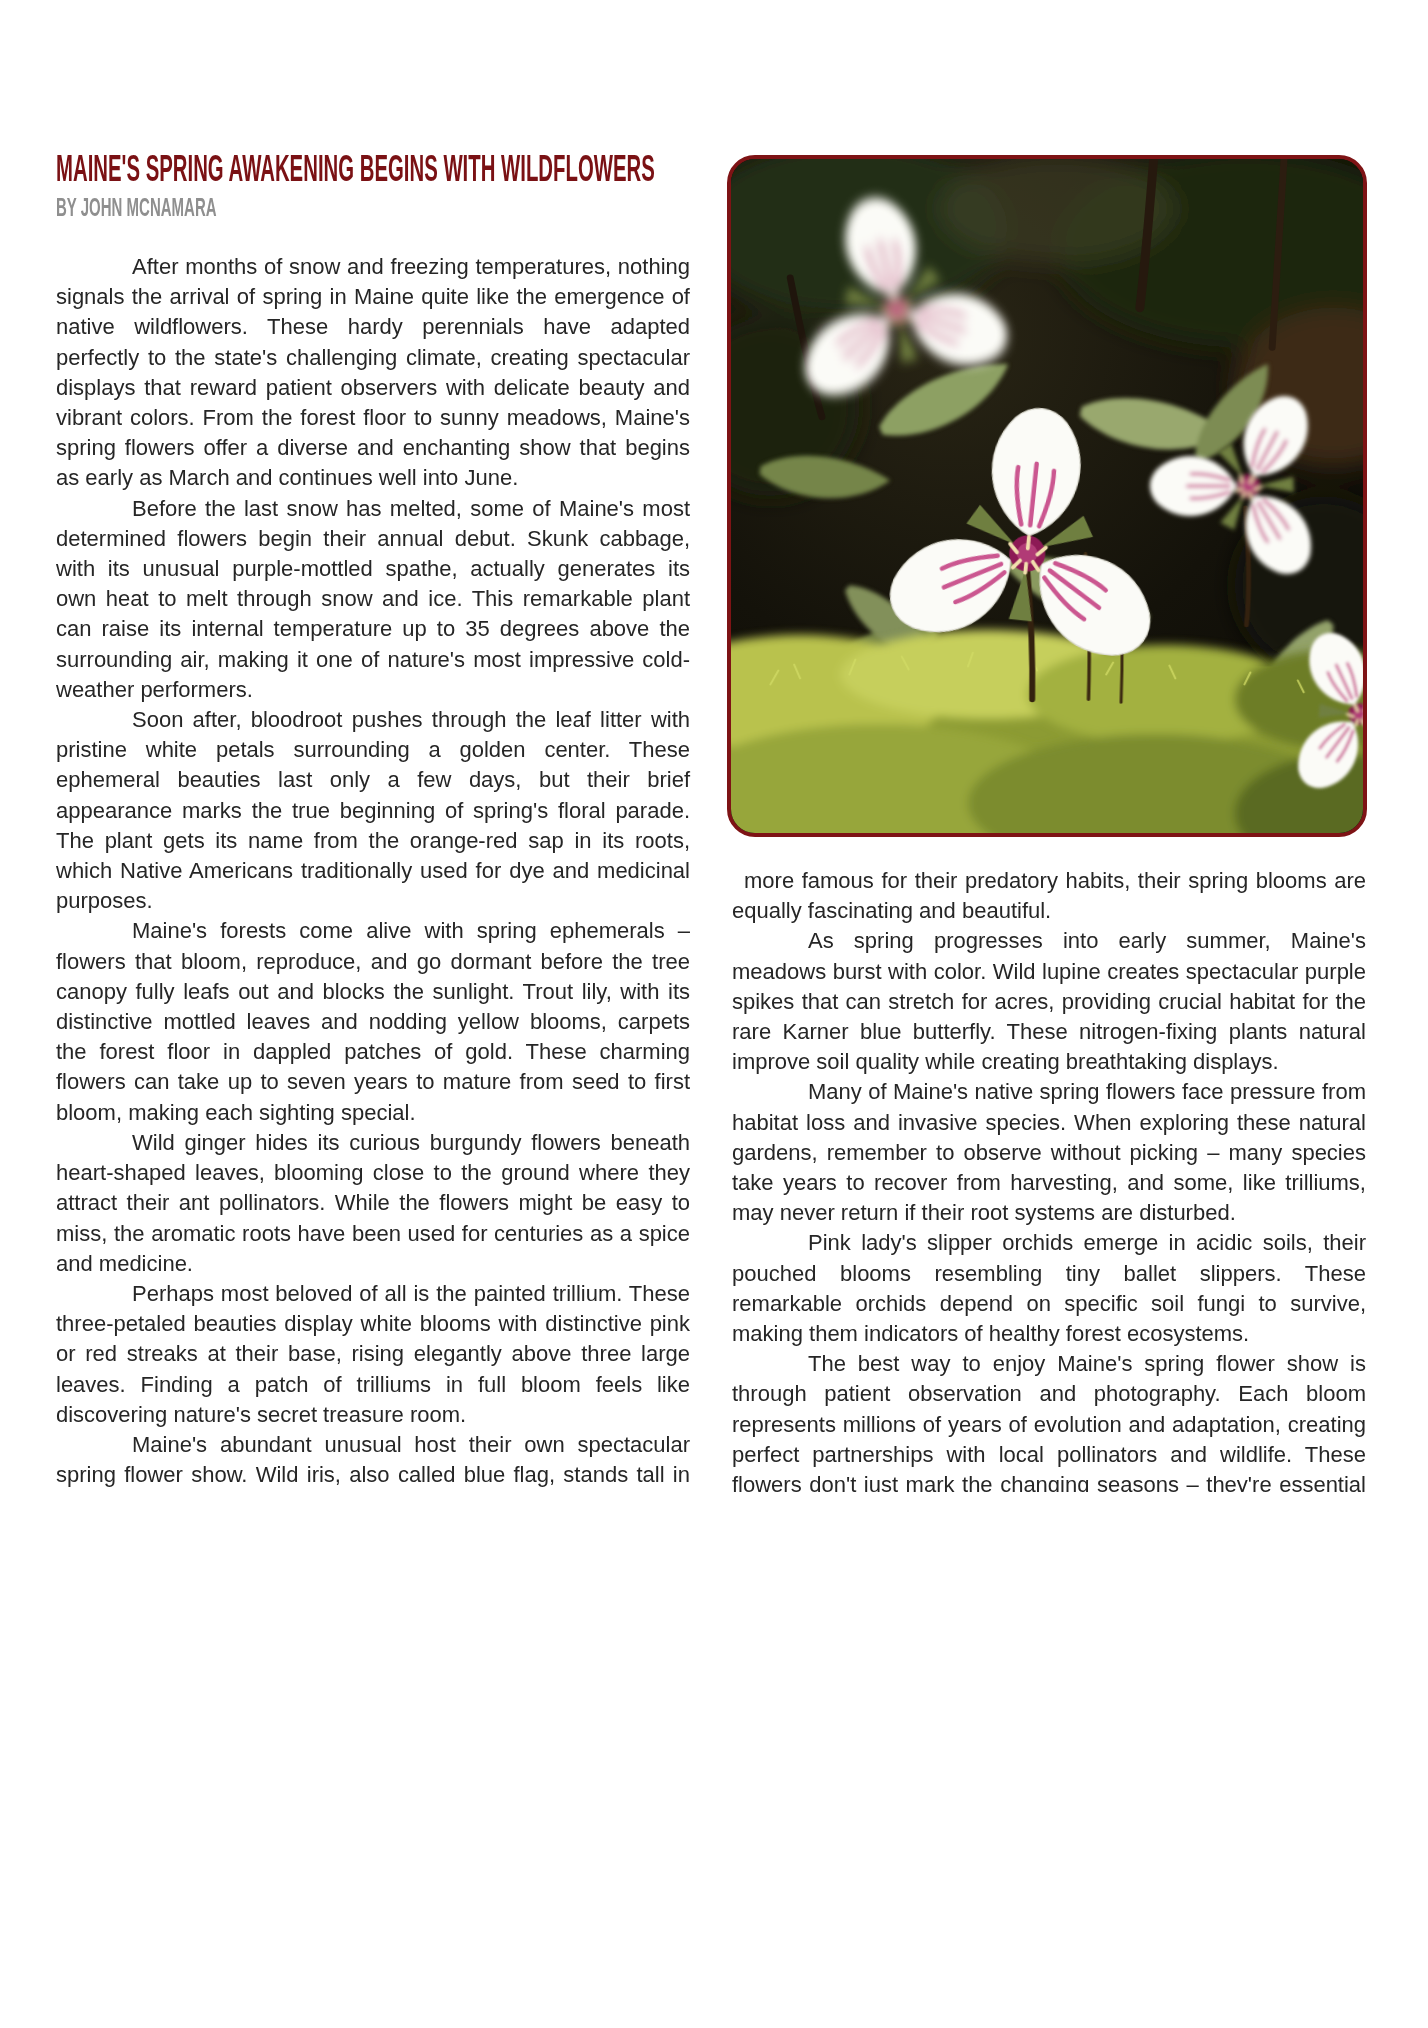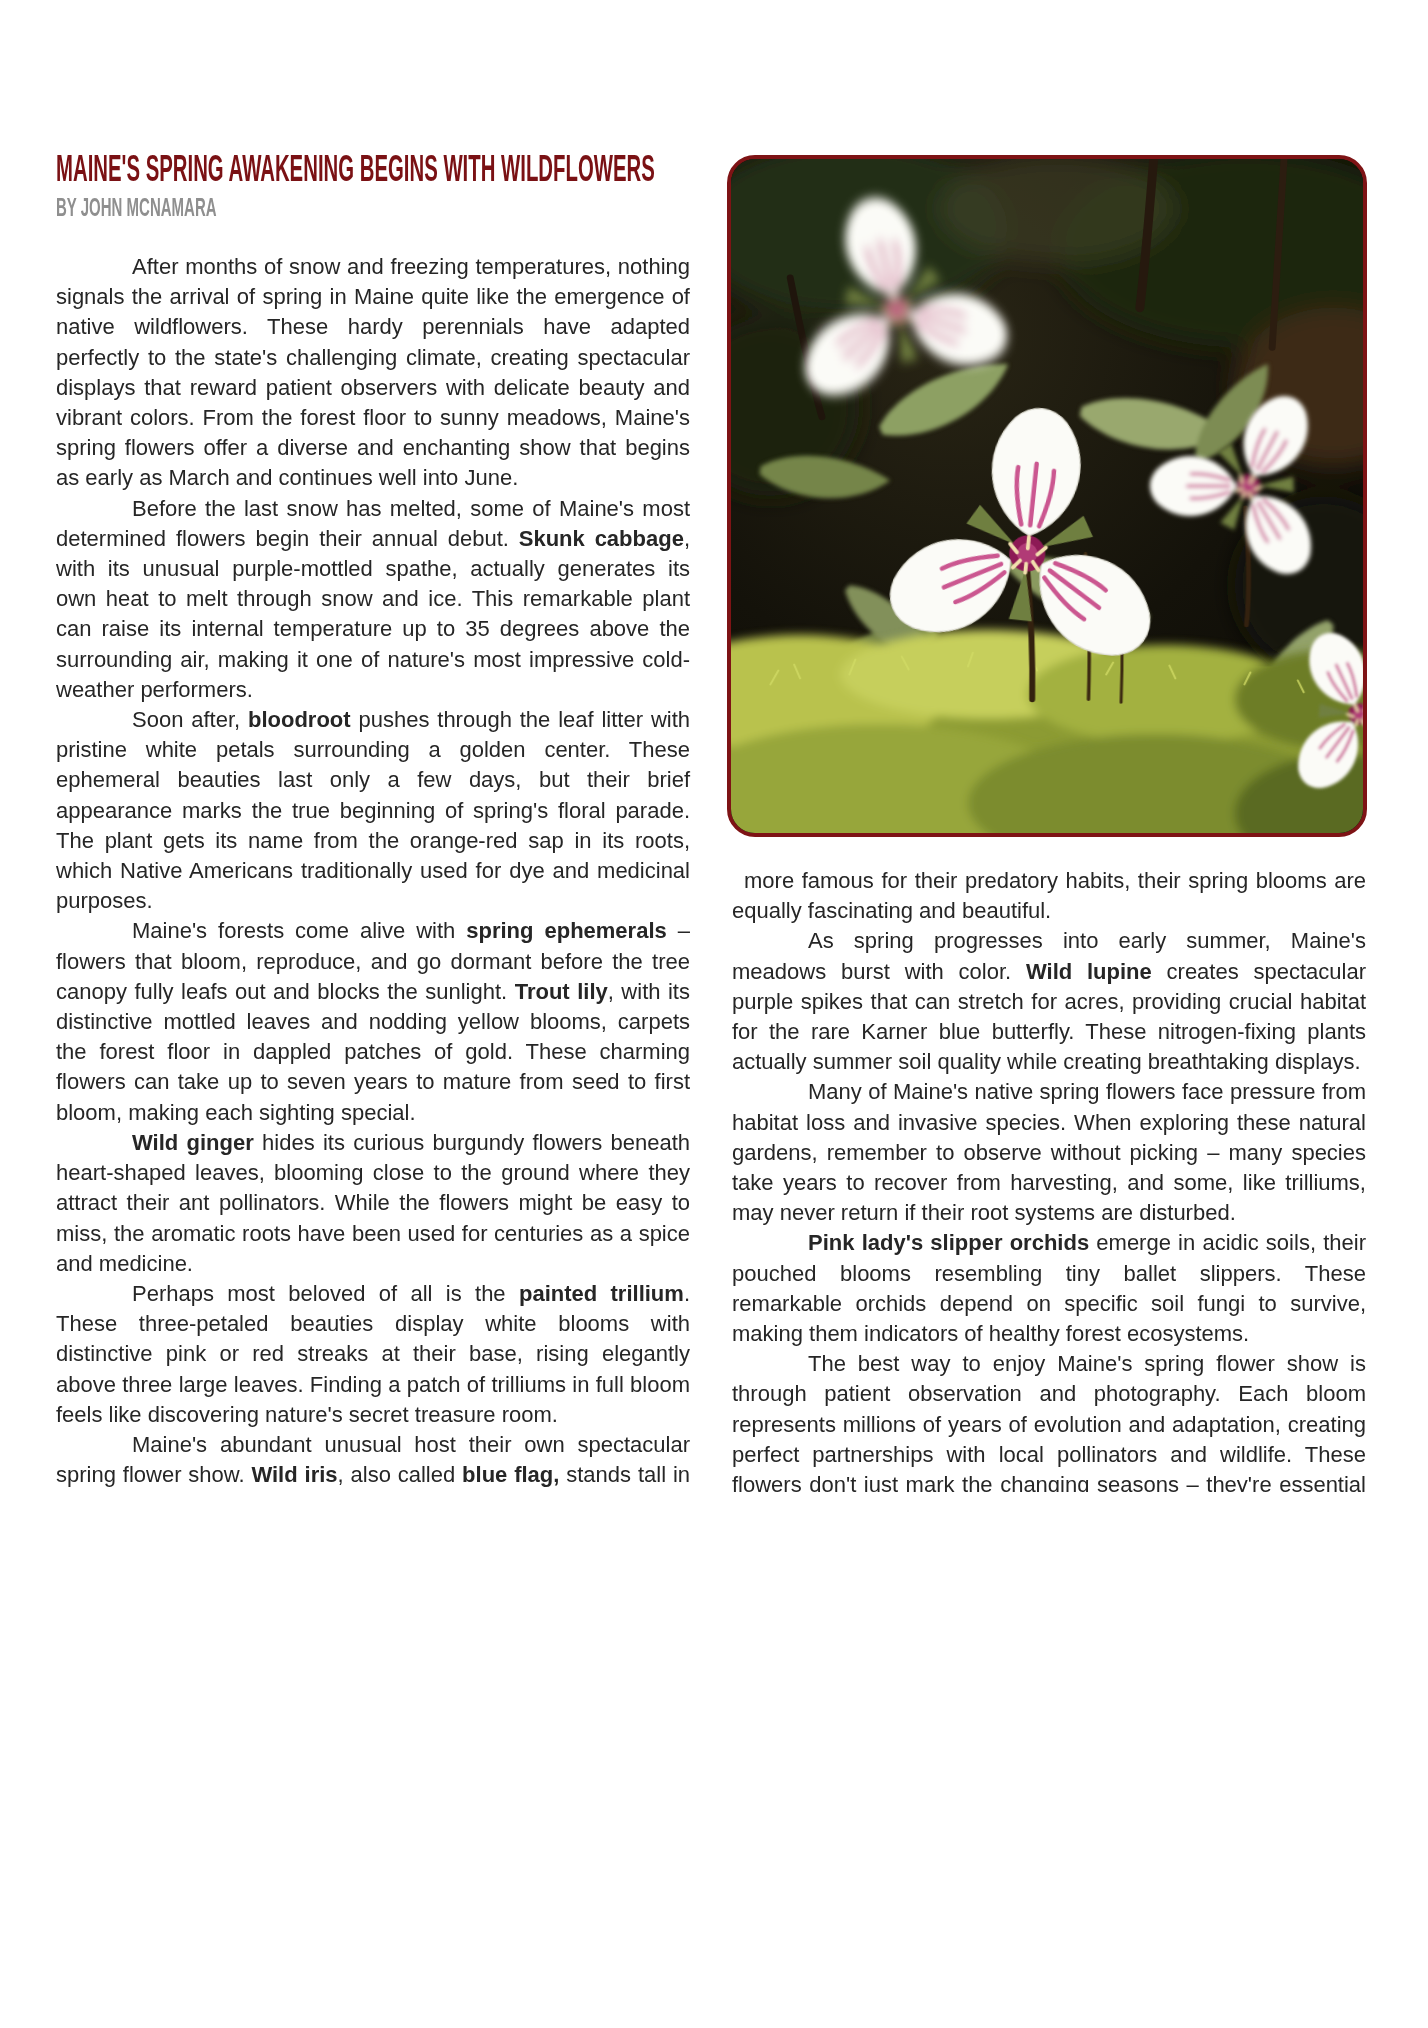--- a/index.html
+++ b/index.html
@@ -29,21 +29,21 @@
   }
   .photo svg{display:block; width:100%; height:100%;}
   .col{
     position:absolute; width:634px; color:var(--ink);
     font-size:22px; line-height:30.2px; text-align:justify;
   }
   .col-left{left:56px; top:252px;}
   .col-right{left:732px; top:866px;}
   .para{margin:0; text-indent:76px;}
   .para.cont{text-indent:12px;}
-  .para b{font-weight:700;}
+  .para b{font-weight:400;}
   .footer-rule{
     position:absolute; left:0; top:1868px; width:1428px; height:5px;
     background:var(--rule);
   }
   .page-badge{
     position:absolute; left:674px; top:1847px; width:80px; height:46px;
     background:var(--rule); border-radius:50%;
     display:flex; align-items:center; justify-content:center;
   }
   .page-num{
@@ -175,21 +175,21 @@
       <p class="para"><span>Before the last snow has melted, some of Maine's most determined flowers begin their annual debut. </span><b>Skunk cabbage</b><span>, with its unusual purple-mottled spathe, actually generates its own heat to melt through snow and ice. This remarkable plant can raise its internal temperature up to 35 degrees above the surrounding air, making it one of nature's most impressive cold-weather performers.</span></p>
       <p class="para"><span>Soon after, </span><b>bloodroot</b><span> pushes through the leaf litter with pristine white petals surrounding a golden center. These ephemeral beauties last only a few days, but their brief appearance marks the true beginning of spring's floral parade. The plant gets its name from the orange-red sap in its roots, which Native Americans traditionally used for dye and medicinal purposes.</span></p>
       <p class="para"><span>Maine's forests come alive with </span><b>spring ephemerals</b><span> – flowers that bloom, reproduce, and go dormant before the tree canopy fully leafs out and blocks the sunlight. </span><b>Trout lily</b><span>, with its distinctive mottled leaves and nodding yellow blooms, carpets the forest floor in dappled patches of gold. These charming flowers can take up to seven years to mature from seed to first bloom, making each sighting special.</span></p>
       <p class="para"><b>Wild ginger</b><span> hides its curious burgundy flowers beneath heart-shaped leaves, blooming close to the ground where they attract their ant pollinators. While the flowers might be easy to miss, the aromatic roots have been used for centuries as a spice and medicine.</span></p>
       <p class="para"><span>Perhaps most beloved of all is the </span><b>painted trillium</b><span>. These three-petaled beauties display white blooms with distinctive pink or red streaks at their base, rising elegantly above three large leaves. Finding a patch of trilliums in full bloom feels like discovering nature's secret treasure room.</span></p>
       <p class="para"><span>Maine's abundant unusual host their own spectacular spring flower show. </span><b>Wild iris</b><span>, also called </span><b>blue flag,</b><span> stands tall in marshy areas with stunning purple-blue blooms that rival any cultivated garden variety. These native iris have provided food and fiber to indigenous peoples for generations.</span></p>
       <p class="para"><span>In boggy areas, </span><b>pitcher plants</b><span> produce unusual maroon flowers that dangle from tall stalks above their insect-catching leaves. While these carnivorous plants are</span></p>
     </section>
   <section class="col col-right" id="col-right">
       <p class="para cont"><span>more famous for their predatory habits, their spring blooms are equally fascinating and beautiful.</span></p>
-      <p class="para"><span>As spring progresses into early summer, Maine's meadows burst with color. </span><b>Wild lupine</b><span> creates spectacular purple spikes that can stretch for acres, providing crucial habitat for the rare Karner blue butterfly. These nitrogen-fixing plants actually summer soil quality while creating breathtaking displays.</span></p>
+      <p class="para"><span>As spring progresses into early summer, Maine's meadows burst with color. </span><b>Wild lupine</b><span> creates spectacular purple spikes that can stretch for acres, providing crucial habitat for the rare Karner blue butterfly. These nitrogen-fixing plants natural improve soil quality while creating breathtaking displays.</span></p>
       <p class="para"><span>Many of Maine's native spring flowers face pressure from habitat loss and invasive species. When exploring these natural gardens, remember to observe without picking – many species take years to recover from harvesting, and some, like trilliums, may never return if their root systems are disturbed.</span></p>
       <p class="para"><b>Pink lady's slipper orchids</b><span> emerge in acidic soils, their pouched blooms resembling tiny ballet slippers. These remarkable orchids depend on specific soil fungi to survive, making them indicators of healthy forest ecosystems.</span></p>
       <p class="para"><span>The best way to enjoy Maine's spring flower show is through patient observation and photography. Each bloom represents millions of years of evolution and adaptation, creating perfect partnerships with local pollinators and wildlife. These flowers don't just mark the changing seasons – they're essential components of Maine's ecological web, supporting everything from tiny native bees to black bears emerging from winter dens.</span></p>
     </section>
 
   <div class="footer-rule"></div>
   <div class="page-badge">
     <span class="page-num">4</span>
   </div>
 

